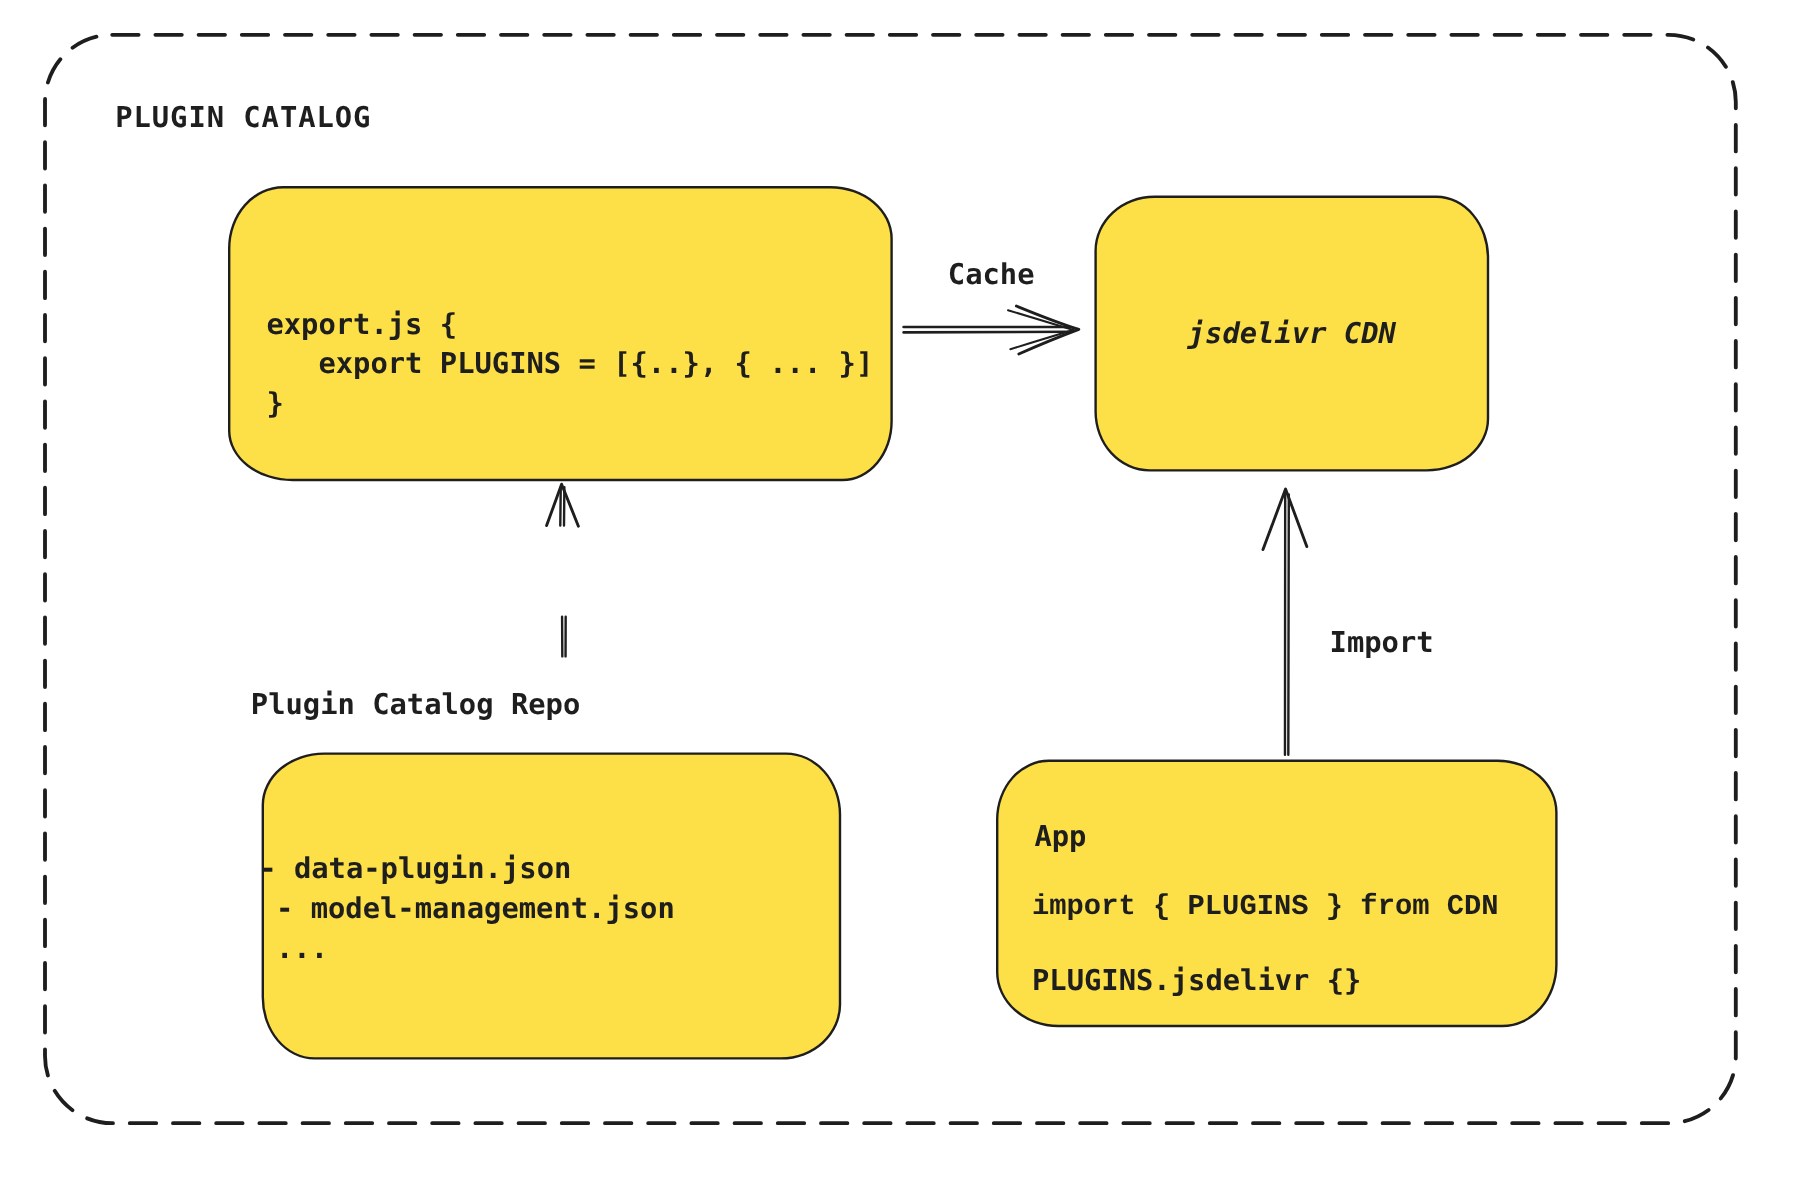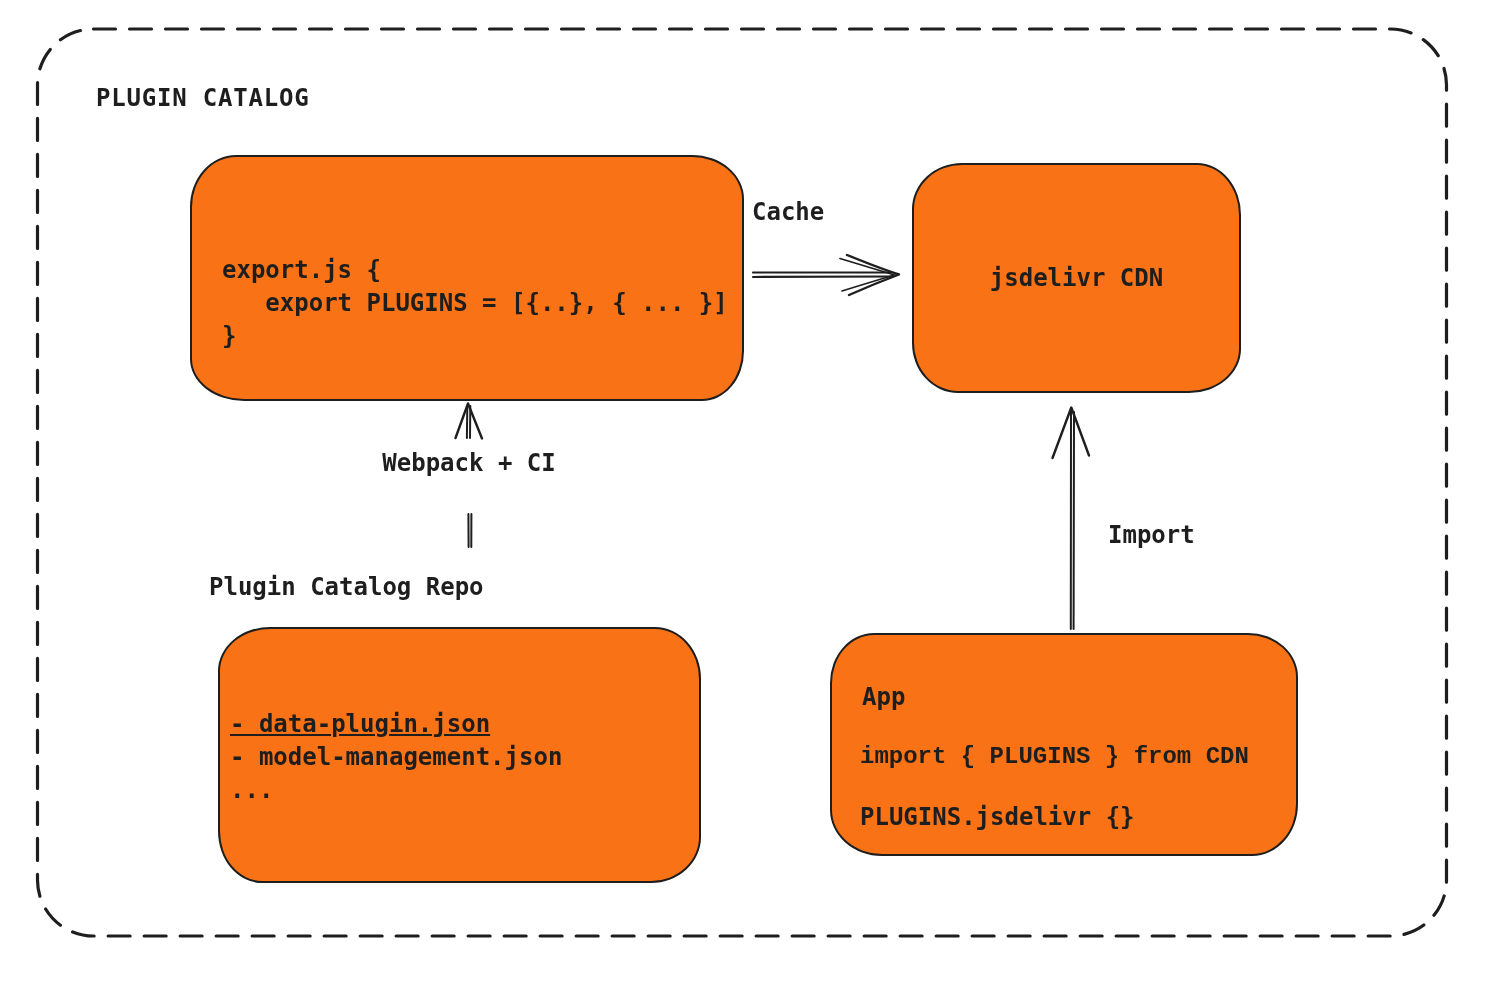--- a/index.html
+++ b/index.html
@@ -20,23 +20,24 @@
   }
   .arrow-layer path, .arrow-layer rect {
     fill: none;
     stroke: #1e1e1e;
     stroke-linecap: round;
     stroke-linejoin: round;
   }
   .node {
     position: absolute;
     border: 2.4px solid #1e1e1e;
-    background: #f97316;
+    background: #fde047;
     box-sizing: border-box;
     z-index: 2;
+    font-style: italic;
   }
   .node-npm  { left: 190px; top: 155px; width: 554px; height: 246px;
                border-radius: 46px 52px 42px 54px / 52px 44px 50px 42px; }
   .node-cdn  { left: 912px; top: 163px; width: 329px; height: 230px;
                border-radius: 50px 44px 52px 46px / 46px 52px 44px 50px;
                display: flex; align-items: center; justify-content: center; }
   .node-repo { left: 218px; top: 627px; width: 483px; height: 256px;
                border-radius: 52px 46px 50px 44px / 44px 52px 46px 52px; }
   .node-app  { left: 830px; top: 633px; width: 468px; height: 223px;
                border-radius: 44px 50px 46px 52px / 50px 44px 52px 46px; }
@@ -48,24 +49,24 @@
     line-height: 32px;
     white-space: pre;
     color: #1e1e1e;
   }
   .diagram-title { left: 96px; top: 82px; letter-spacing: 0.8px; }
   .npm-title  { left: 190px; top: 198px; width: 554px; text-align: center; }
   .npm-c0 { left: 222px; top: 254px; }
   .npm-c1 { left: 222px; top: 287px; }
   .npm-c2 { left: 222px; top: 320px; }
   .cdn-label { position: static; font-size: 24px; font-weight: 600; white-space: pre; }
-  .cache-label { left: 752px; top: 196px; width: 148px; }
+  .cache-label { left: 752px; top: 213px; width: 148px; text-align: center; }
   .build-label { left: 334px; top: 447px; width: 270px; text-align: center; line-height: 33px; }
   .repo-label  { left: 209px; top: 571px; width: 480px; }
-  .repo-f0 { left: 230px; top: 708px; text-decoration: underline; }
+  .repo-f0 { left: 216px; top: 708px; }
   .repo-f1 { left: 230px; top: 741px; }
   .repo-f2 { left: 230px; top: 774px; }
   .app-title { left: 862px; top: 681px; }
   .app-c0 { left: 860px; top: 741px; font-family: Liberation Mono, monospace; }
   .app-c1 { left: 860px; top: 801px; }
   .import-label { left: 1108px; top: 519px; }
 </style>
 </head>
 <body>
 
@@ -103,21 +104,21 @@
   <div class="t npm-c0">export.js {</div>
   <div class="t npm-c1">   export PLUGINS = [{..}, { ... }]</div>
   <div class="t npm-c2">}</div>
 
   <div class="t cache-label">Cache</div>
 
   <div class="node node-cdn">
     <div class="cdn-label">jsdelivr CDN</div>
   </div>
 
-  <div class="t build-label"><div>Webpack + CI</div></div>
+  <div class="t build-label"></div>
 
   <div class="t repo-label">Plugin Catalog Repo</div>
   <div class="node node-repo"></div>
   <div class="t repo-f0">- data-plugin.json</div>
   <div class="t repo-f1">- model-management.json</div>
   <div class="t repo-f2">...</div>
 
   <div class="t import-label">Import</div>
 
   <div class="node node-app"></div>

